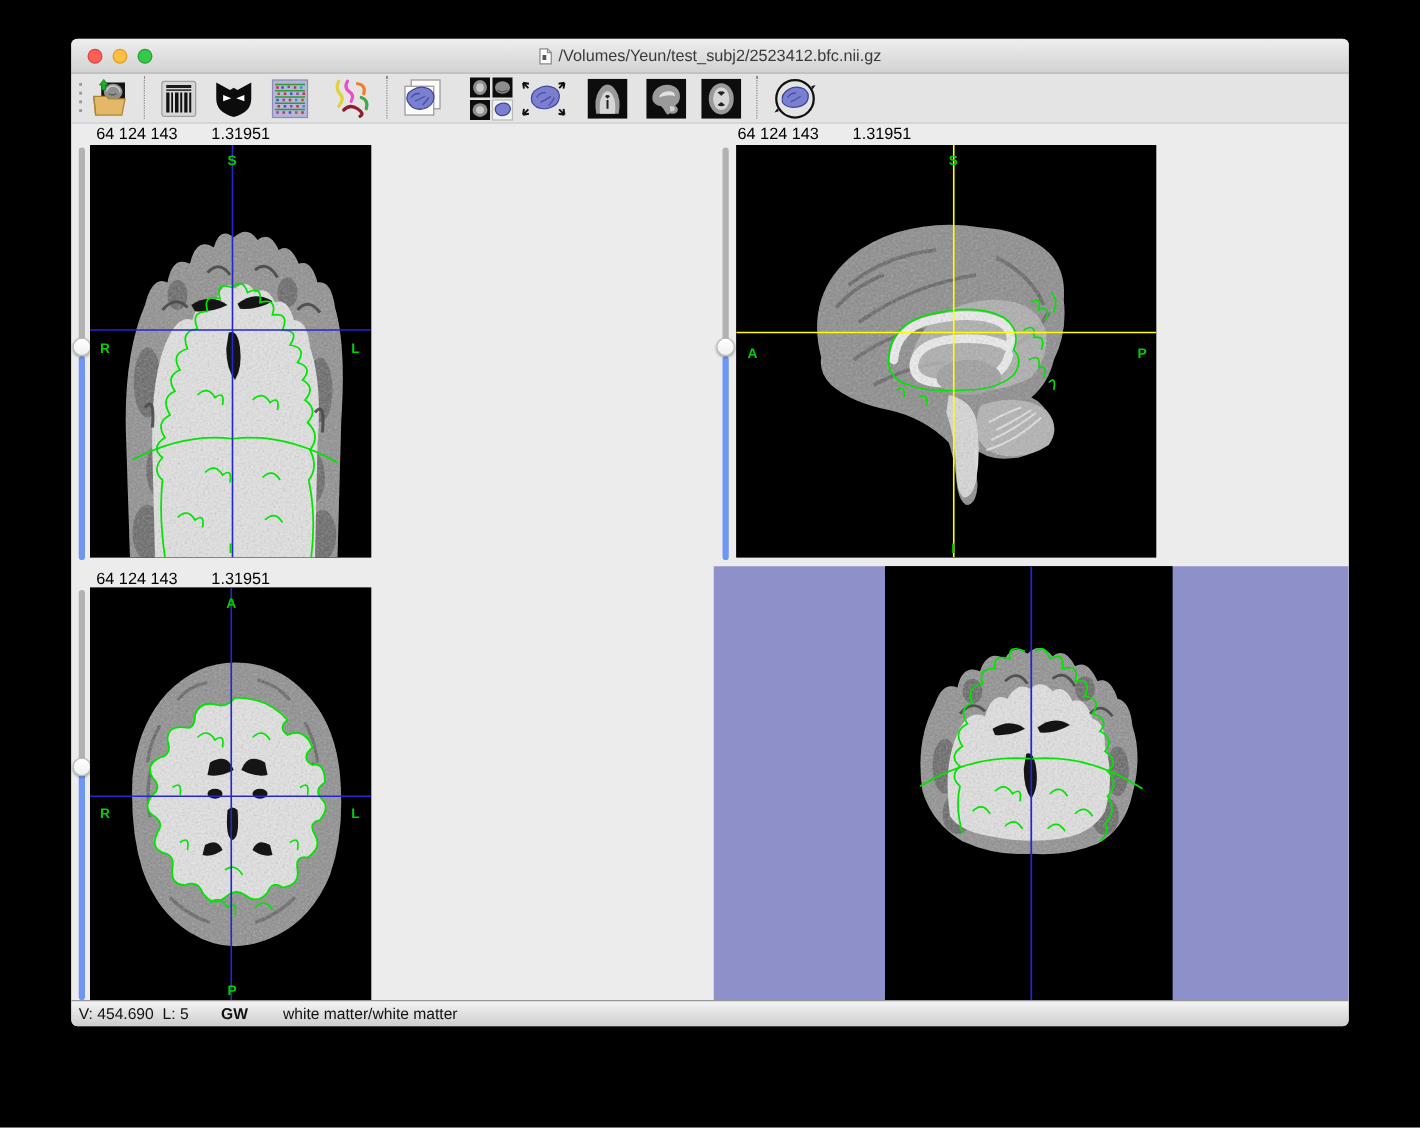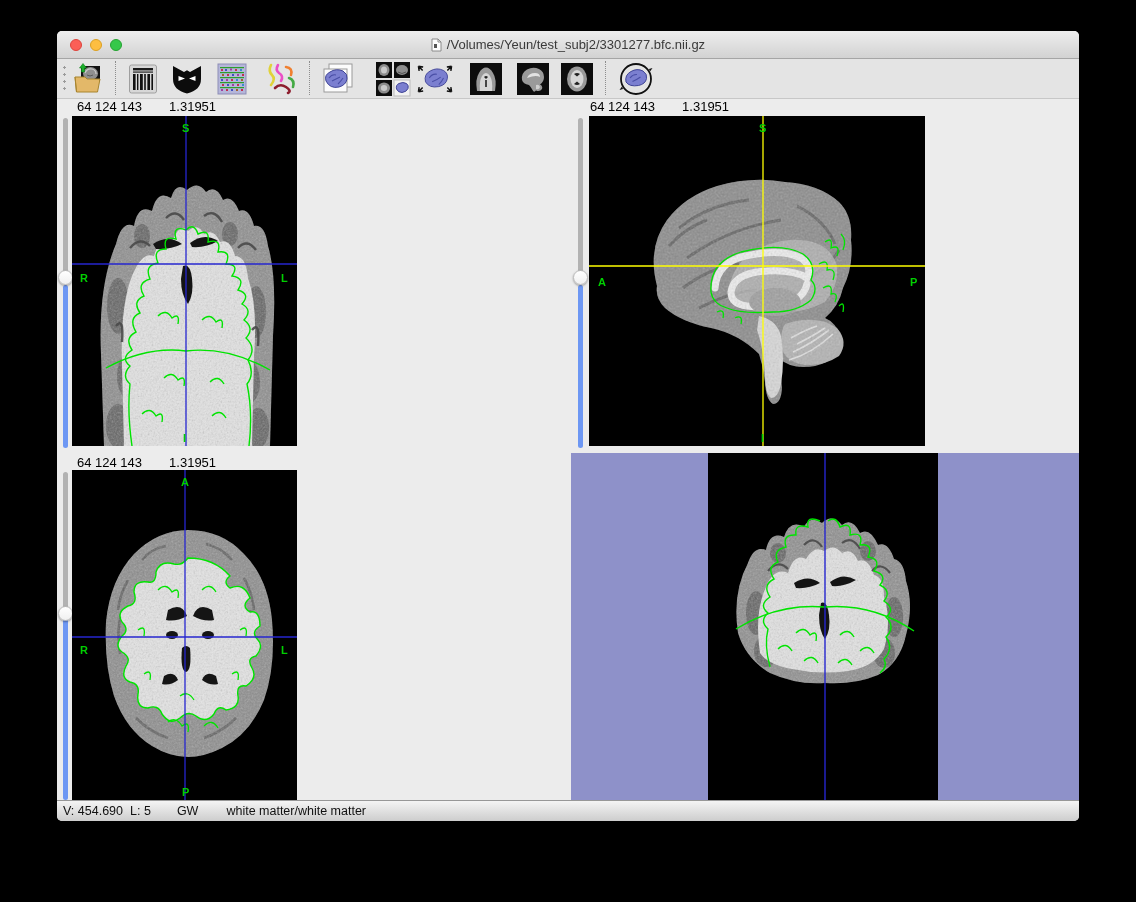--- a/index.html
+++ b/index.html
@@ -24,42 +24,42 @@
   .vslider{position:absolute;width:15px;}
   .vtrack-gray{position:absolute;left:5px;top:0;width:5px;border-radius:3px;background:#b2b2b2;}
   .vtrack-blue{position:absolute;left:5px;width:5px;bottom:0;border-radius:3px;background:#6d97f3;}
   .vthumb{position:absolute;left:0;width:15px;height:15px;border-radius:50%;background:linear-gradient(#ffffff,#f0f0f0);border:1px solid #b9b9b9;box-sizing:border-box;box-shadow:0 1px 2px rgba(0,0,0,.35);}
   .surface-panel{position:absolute;background:#8e91c9;}
   .surface-strip{position:absolute;left:137px;top:0;width:230px;height:347px;background:#000;}
   .statusbar{position:absolute;left:0;bottom:0;width:1022px;height:20px;background:linear-gradient(#f4f4f4,#cdcdcd);border-top:1px solid #979797;display:flex;align-items:center;font-size:12.5px;color:#111;}
   .statusbar span{display:inline-block;}
   .sb-voxel{margin-left:6px;}
   .sb-level{margin-left:7px;}
-  .sb-mode{margin-left:26px;}
+  .sb-mode{margin-left:26px;font-weight:bold;}
   .sb-desc{margin-left:28px;}
   svg text.olabel{font-family:"Liberation Sans",sans-serif;font-size:11px;font-weight:bold;fill:#00cf00;}
 </style>
 </head>
 <body>
 
 <div class="window">
 
   <div class="titlebar">
     <div class="traffic">
       <div class="light red"></div>
       <div class="light yellow"></div>
       <div class="light green"></div>
     </div>
     <div class="title">
       <svg width="11" height="14" viewBox="0 0 11 14">
         <path d="M1 1 h6 l3 3 v9 H1 Z" fill="#fdfdfd" stroke="#8a8a8a" stroke-width="1"></path>
         <path d="M7 1 v3 h3" fill="none" stroke="#8a8a8a" stroke-width="1"></path>
         <rect x="3" y="6" width="3" height="4" fill="#555"></rect>
       </svg>
-      <span>/Volumes/Yeun/test_subj2/3301277.bfc.nii.gz</span>
+      <span>/Volumes/Yeun/test_subj2/2523412.bfc.nii.gz</span>
     </div>
   </div>
 
   <div class="toolbar">
     <div class="grip"></div>
 
     <button class="tbtn" style="left:14px">
       <svg width="34" height="34" viewBox="0 0 34 34">
         <rect x="9" y="4" width="19" height="15" fill="#141414"></rect>
         <ellipse cx="18.5" cy="11.5" rx="7.5" ry="6.5" fill="#8f8f8f"></ellipse>

